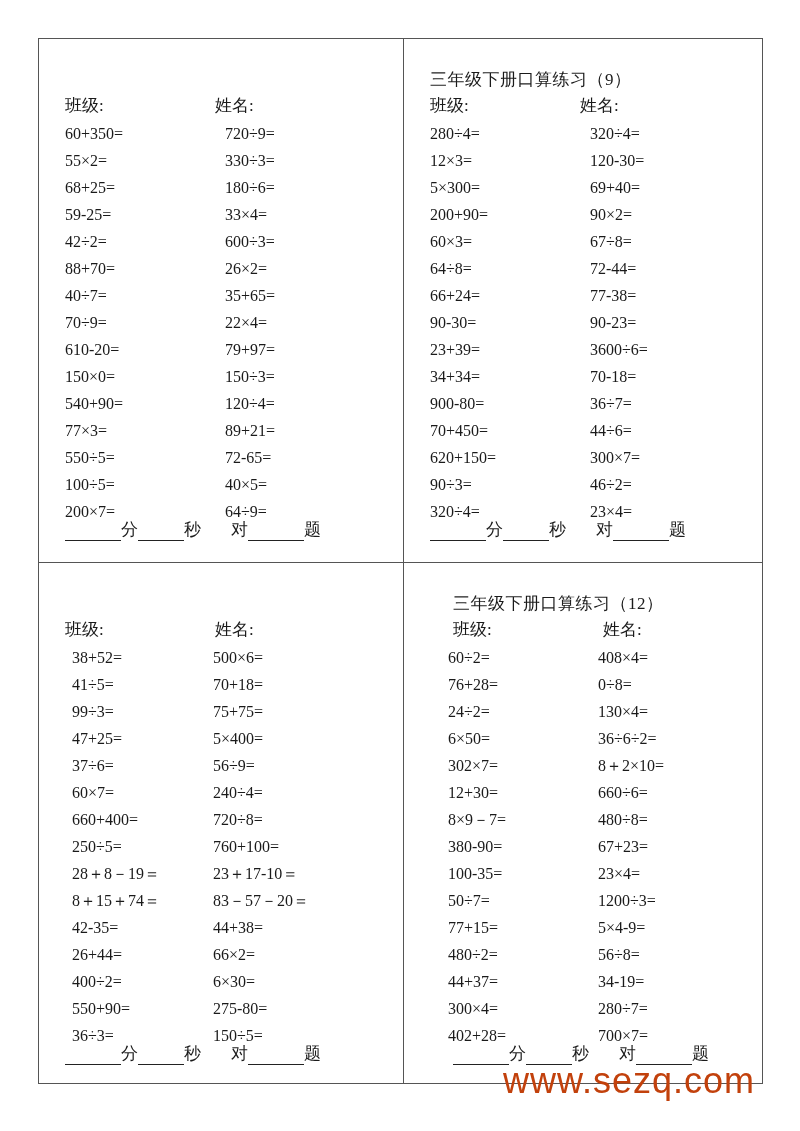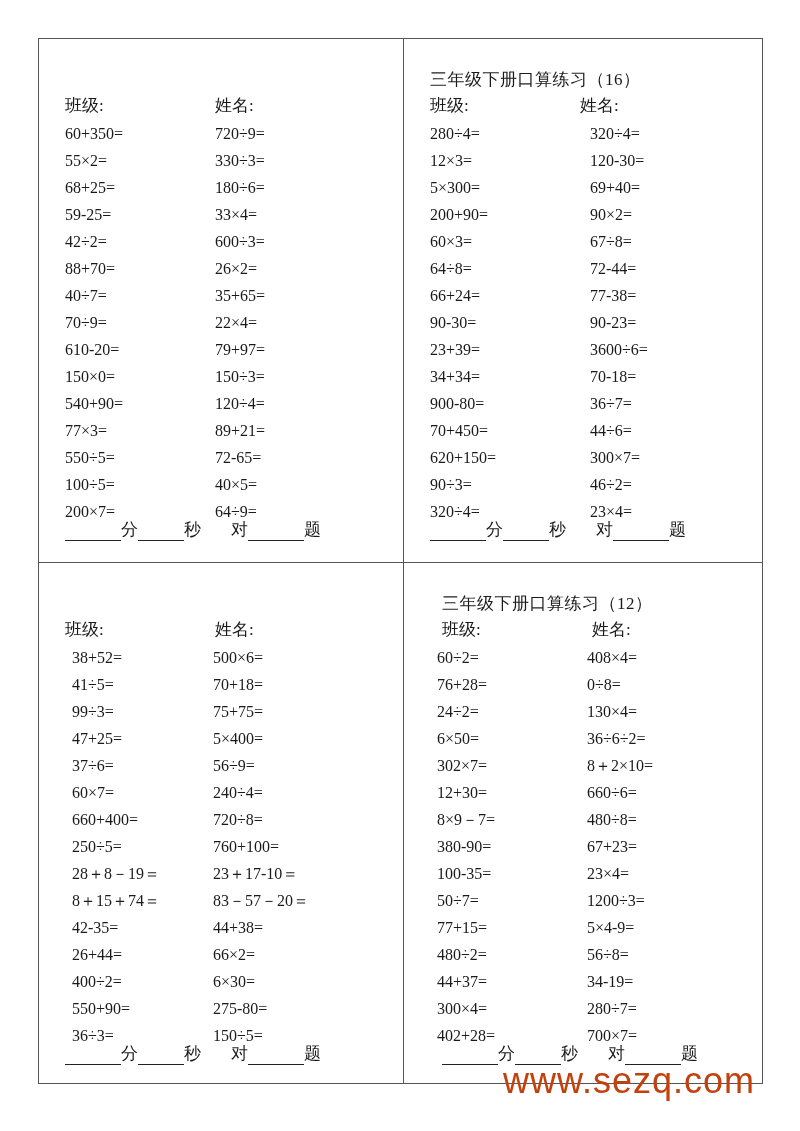--- a/index.html
+++ b/index.html
@@ -40,21 +40,21 @@
         <div class="row">40÷7=</div>
         <div class="row">70÷9=</div>
         <div class="row">610-20=</div>
         <div class="row">150×0=</div>
         <div class="row">540+90=</div>
         <div class="row">77×3=</div>
         <div class="row">550÷5=</div>
         <div class="row">100÷5=</div>
         <div class="row">200×7=</div>
       </div>
-      <div class="col" style="left:150px">
+      <div class="col" style="left:160px">
         <div class="row">720÷9=</div>
         <div class="row">330÷3=</div>
         <div class="row">180÷6=</div>
         <div class="row">33×4=</div>
         <div class="row">600÷3=</div>
         <div class="row">26×2=</div>
         <div class="row">35+65=</div>
         <div class="row">22×4=</div>
         <div class="row">79+97=</div>
         <div class="row">150÷3=</div>
@@ -69,21 +69,21 @@
       <span>分</span>
       <span class="blank" style="width:46px"></span>
       <span>秒</span>
       <span style="display:inline-block;width:30px"></span>
       <span>对</span>
       <span class="blank" style="width:56px"></span>
       <span>题</span>
     </div>
     </div>
     <div class="sheet" style="left: 430px; top: 68px;">
-      <div class="title">三年级下册口算练习（16）</div>
+      <div class="title">三年级下册口算练习（9）</div>
       <div class="label" style="left:0px">班级:</div>
       <div class="label" style="left:150px">姓名:</div>
       <div class="col" style="left:0px">
         <div class="row">280÷4=</div>
         <div class="row">12×3=</div>
         <div class="row">5×300=</div>
         <div class="row">200+90=</div>
         <div class="row">60×3=</div>
         <div class="row">64÷8=</div>
         <div class="row">66+24=</div>
@@ -165,21 +165,21 @@
       <span class="blank" style="width:56px"></span>
       <span>分</span>
       <span class="blank" style="width:46px"></span>
       <span>秒</span>
       <span style="display:inline-block;width:30px"></span>
       <span>对</span>
       <span class="blank" style="width:56px"></span>
       <span>题</span>
     </div>
     </div>
-    <div class="sheet" style="left: 442px; top: 592px;">
+    <div class="sheet" style="left: 453px; top: 592px;">
       <div class="title">三年级下册口算练习（12）</div>
       <div class="label" style="left:0px">班级:</div>
       <div class="label" style="left:150px">姓名:</div>
       <div class="col" style="left:-5px">
         <div class="row">60÷2=</div>
         <div class="row">76+28=</div>
         <div class="row">24÷2=</div>
         <div class="row">6×50=</div>
         <div class="row">302×7=</div>
         <div class="row">12+30=</div>

